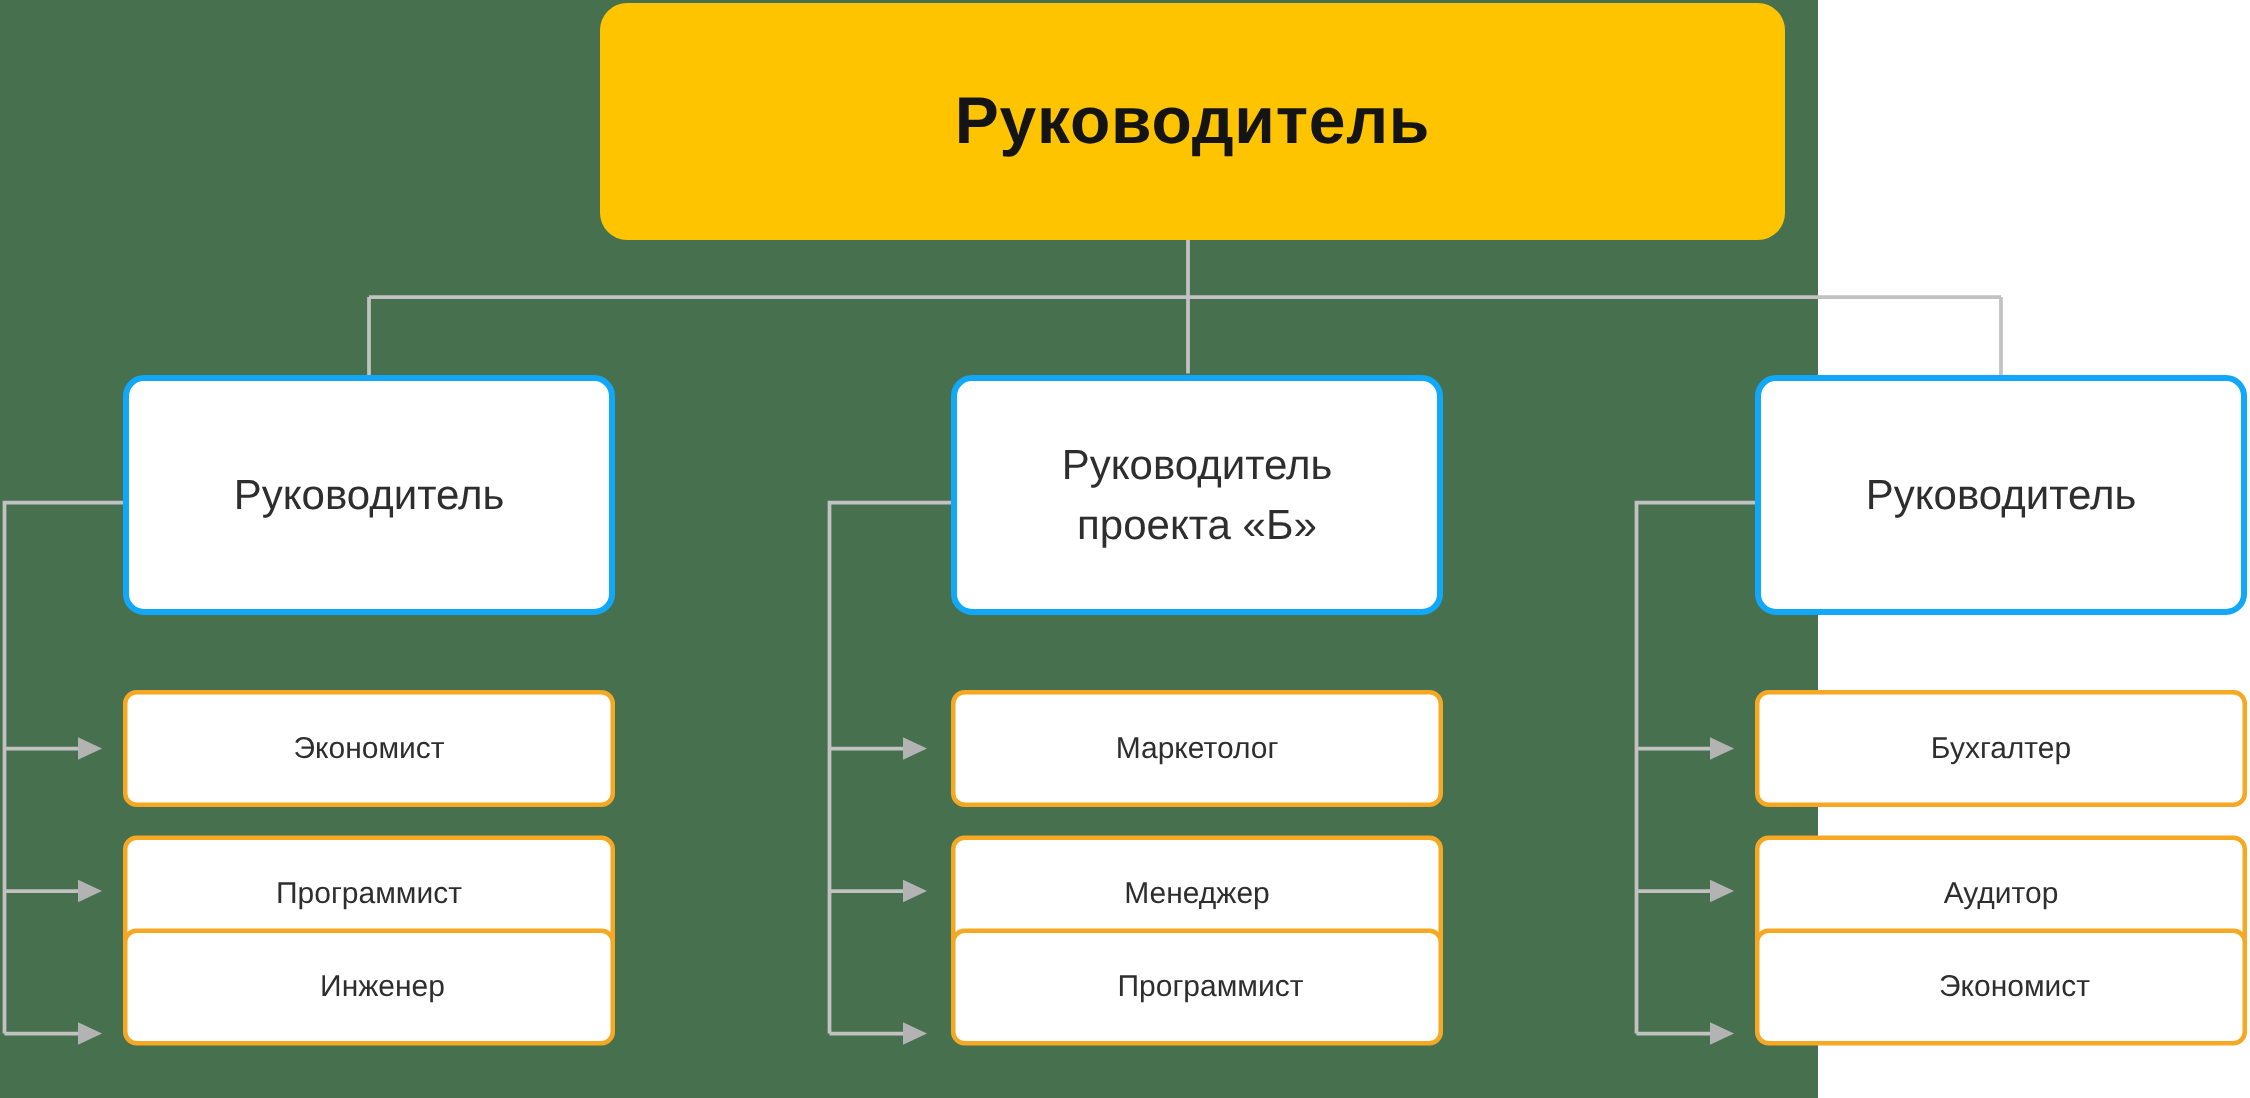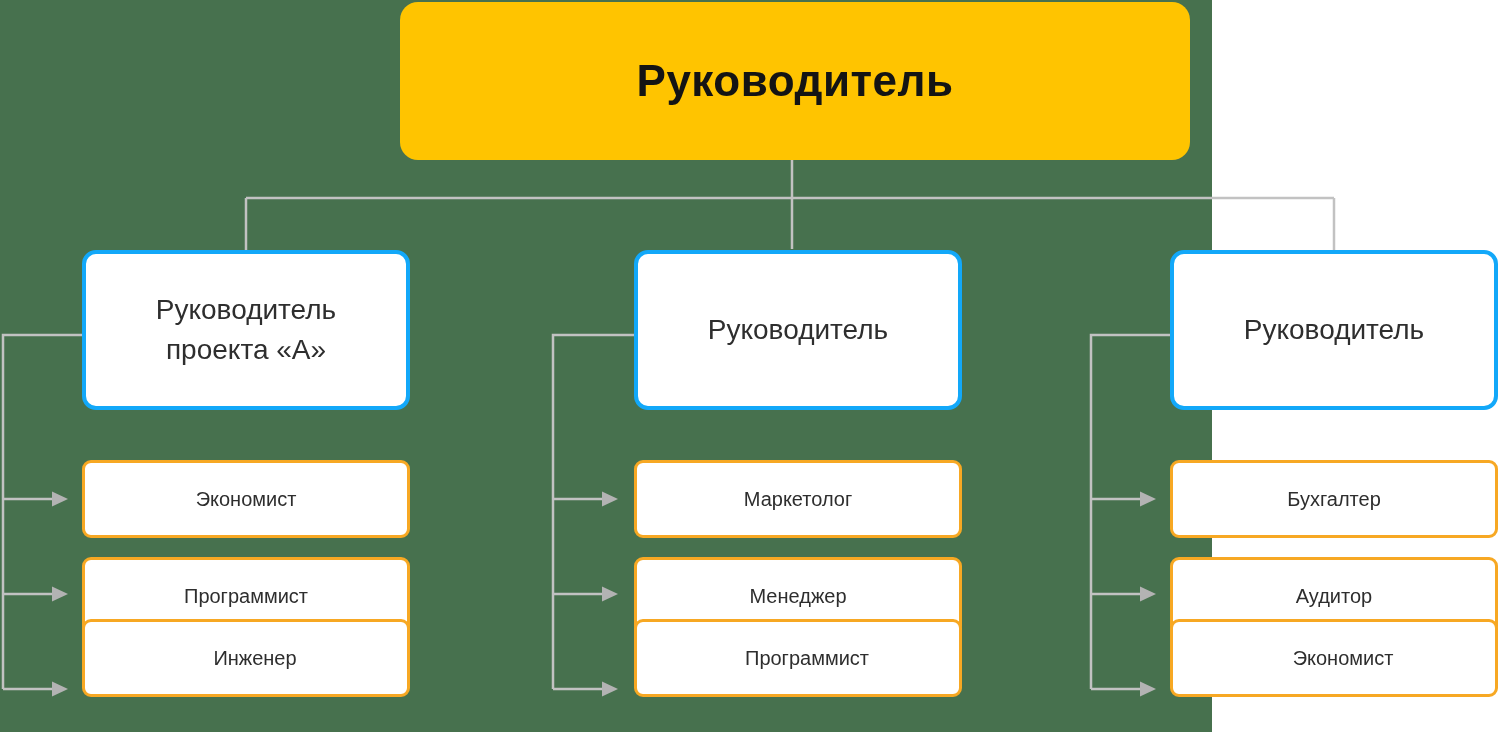--- a/index.html
+++ b/index.html
@@ -117,34 +117,34 @@
     <polygon points="1140,586.5 1156,594 1140,601.5"></polygon>
     <polygon points="1140,681.5 1156,689 1140,696.5"></polygon>
   </svg>
 
   <div class="node root-node">
     <span>Руководитель</span>
   </div>
 
   <div class="node manager-node col-a">
     <div>Руководитель</div>
-    <div>проекта «А»</div>
   </div>
   <div class="node child-node col-a row-1">
     <span>Экономист</span>
   </div>
   <div class="node child-node col-a row-2">
     <span>Программист</span>
   </div>
   <div class="node child-node col-a row-3">
     <span>Инженер</span>
   </div>
 
   <div class="node manager-node col-b">
     <div>Руководитель</div>
+    <div>проекта «Б»</div>
   </div>
   <div class="node child-node col-b row-2">
     <span>Менеджер</span>
   </div>
   <div class="node child-node col-b row-1">
     <span>Маркетолог</span>
   </div>
   <div class="node child-node col-b row-3">
     <span>Программист</span>
   </div>

